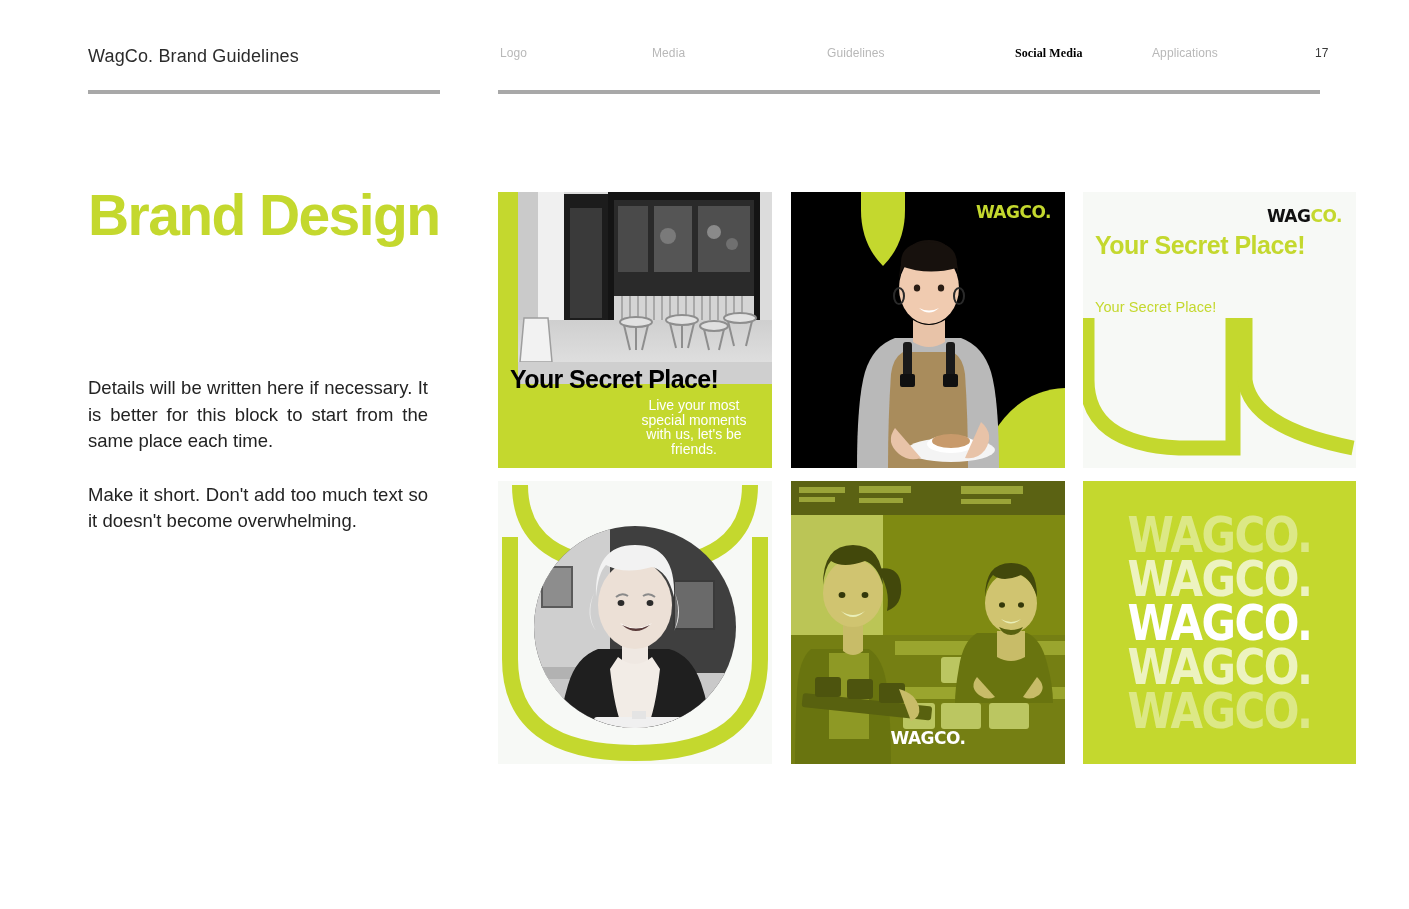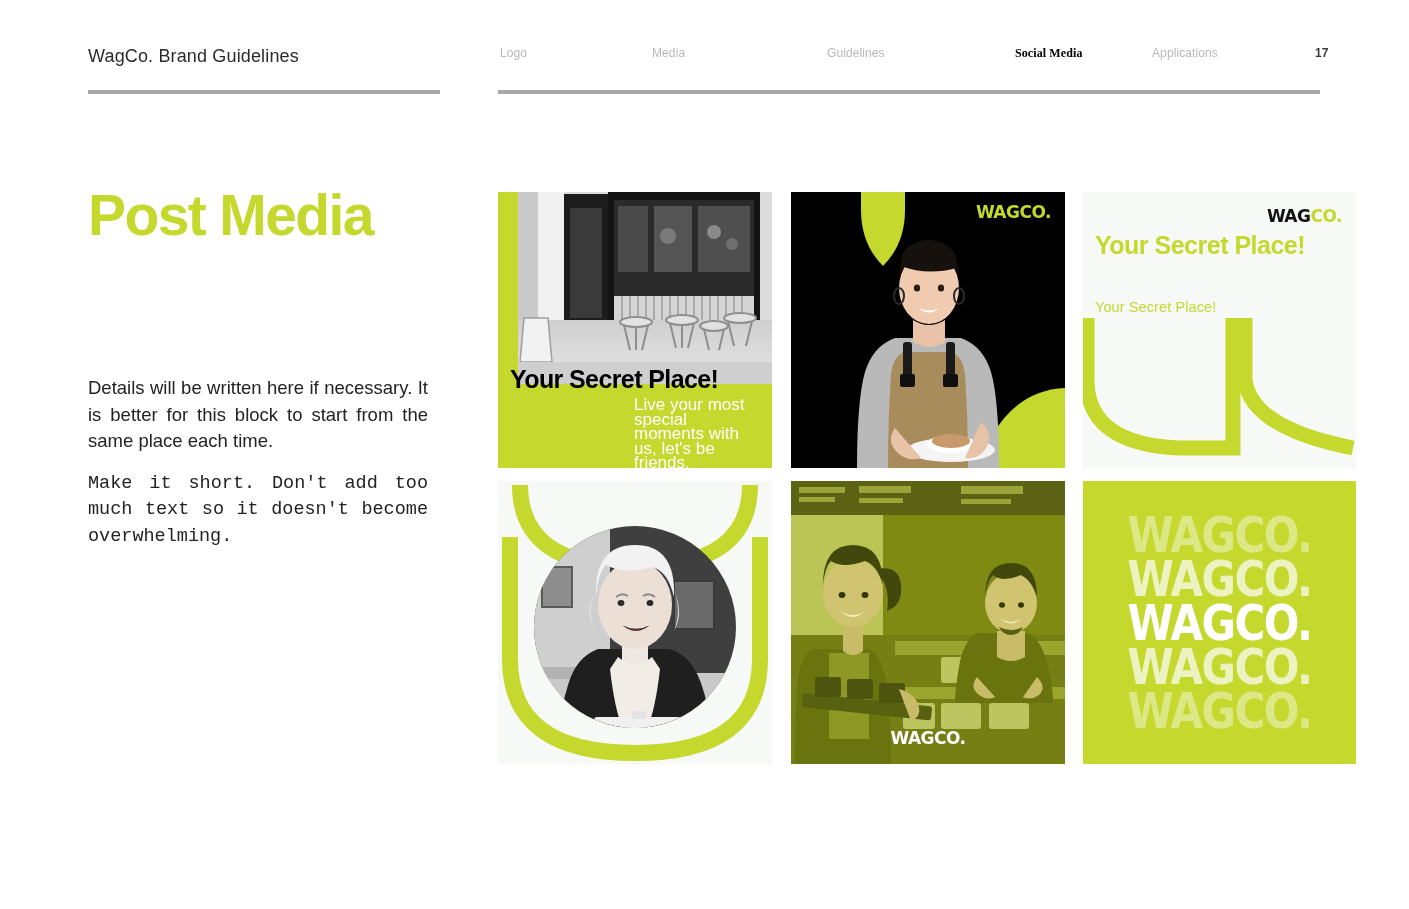--- a/index.html
+++ b/index.html
@@ -48,21 +48,21 @@
     letter-spacing: 0.1px;
     white-space: nowrap;
   }
   .nav-item.active {
     color: #000000;
     font-weight: bold;
     font-family: Liberation Serif, serif;
   }
   .nav-item.page-num {
     color: #3a3a3a;
-    font-weight: bold;
+    font-weight: normal;
   }
   .rule {
     position: absolute;
     height: 4px;
     background: #a8a8a8;
   }
   .rule-left {
     top: 90px;
     left: 88px;
     width: 352px;
@@ -88,21 +88,21 @@
     position: absolute;
     left: 88px;
     top: 375px;
     width: 340px;
     font-size: 18.5px;
     line-height: 26.5px;
     text-align: justify;
     color: #232323;
   }
   .body-copy p { margin: 0; }
-  .body-copy p + p { margin-top: 16px; font-family: Liberation Mono, monospace; }
+  .body-copy p + p { margin-top: 27px; }
 
   
   .grid {
     position: absolute;
     left: 498px;
     top: 192px;
     width: 858px;
     height: 572px;
   }
   .card {
@@ -134,24 +134,24 @@
     letter-spacing: -0.6px;
     line-height: 30px;
     color: #000000;
     z-index: 4;
   }
   .c1 .caption {
     position: absolute;
     right: 18px;
     top: 206px;
     width: 120px;
-    font-size: 17px;
+    font-size: 14px;
     line-height: 14.5px;
     color: #ffffff;
-    text-align: left;
+    text-align: center;
     z-index: 4;
   }
 
   
   .c2 { background: #000000; }
   .c2 .logo {
     position: absolute;
     right: 14px;
     top: 12px;
     z-index: 5;
@@ -238,21 +238,21 @@
     <span class="nav-item" style="left:152px">Media</span>
     <span class="nav-item" style="left:327px">Guidelines</span>
     <span class="nav-item active" style="left:515px">Social Media</span>
     <span class="nav-item" style="left:652px">Applications</span>
     <span class="nav-item page-num" style="left:815px">17</span>
   </div>
 </div>
 <div class="rule rule-left"></div>
 <div class="rule rule-right"></div>
 
-<div class="page-title">Post Media</div>
+<div class="page-title">Brand Design</div>
 <div class="body-copy">
   <p>Details will be written here if necessary. It is better for this block to start from the same place each time.</p>
   <p>Make it short. Don't add too much text so it doesn't become overwhelming.</p>
 </div>
 
 <div class="grid">
 
   <div class="card c1">
     <div class="photo-inset">
       <svg width="254" height="192" viewBox="0 0 254 192" preserveAspectRatio="none" aria-hidden="true">

